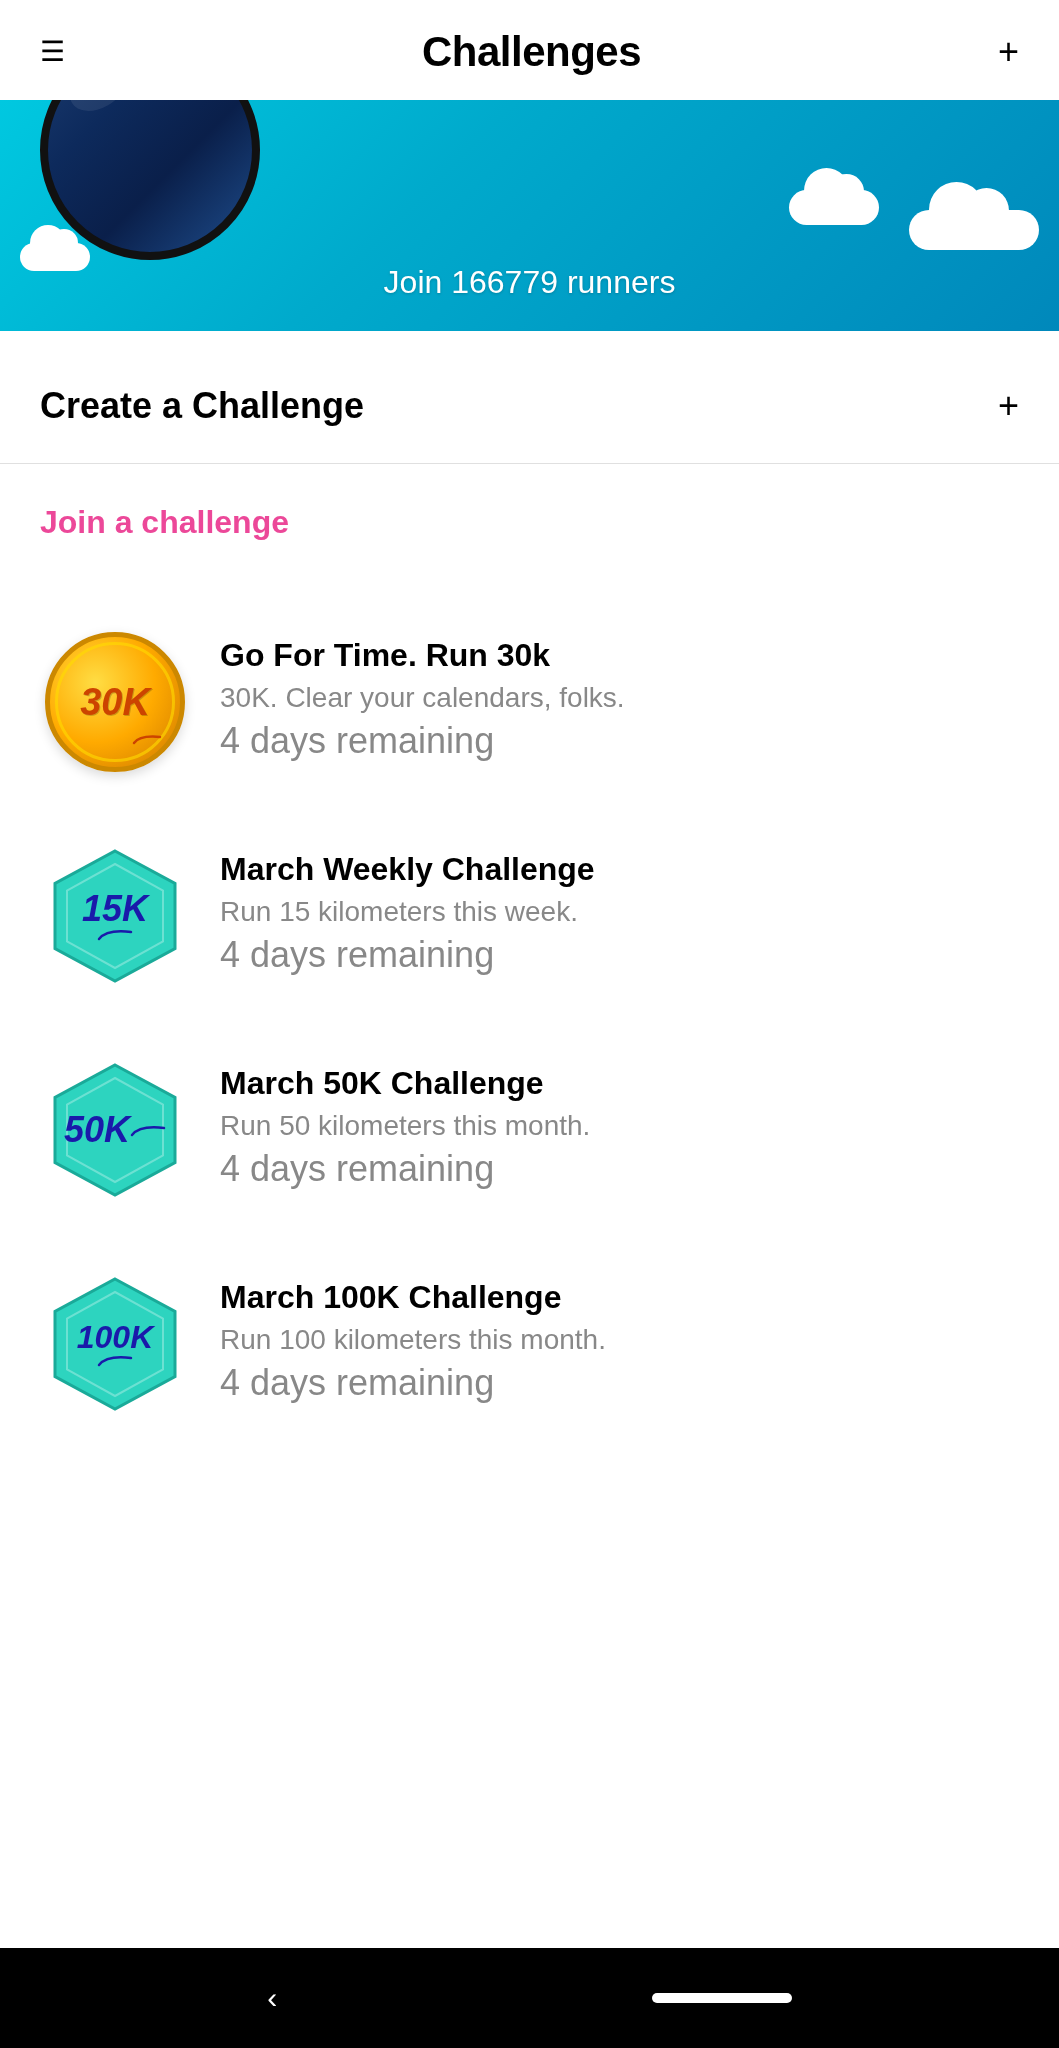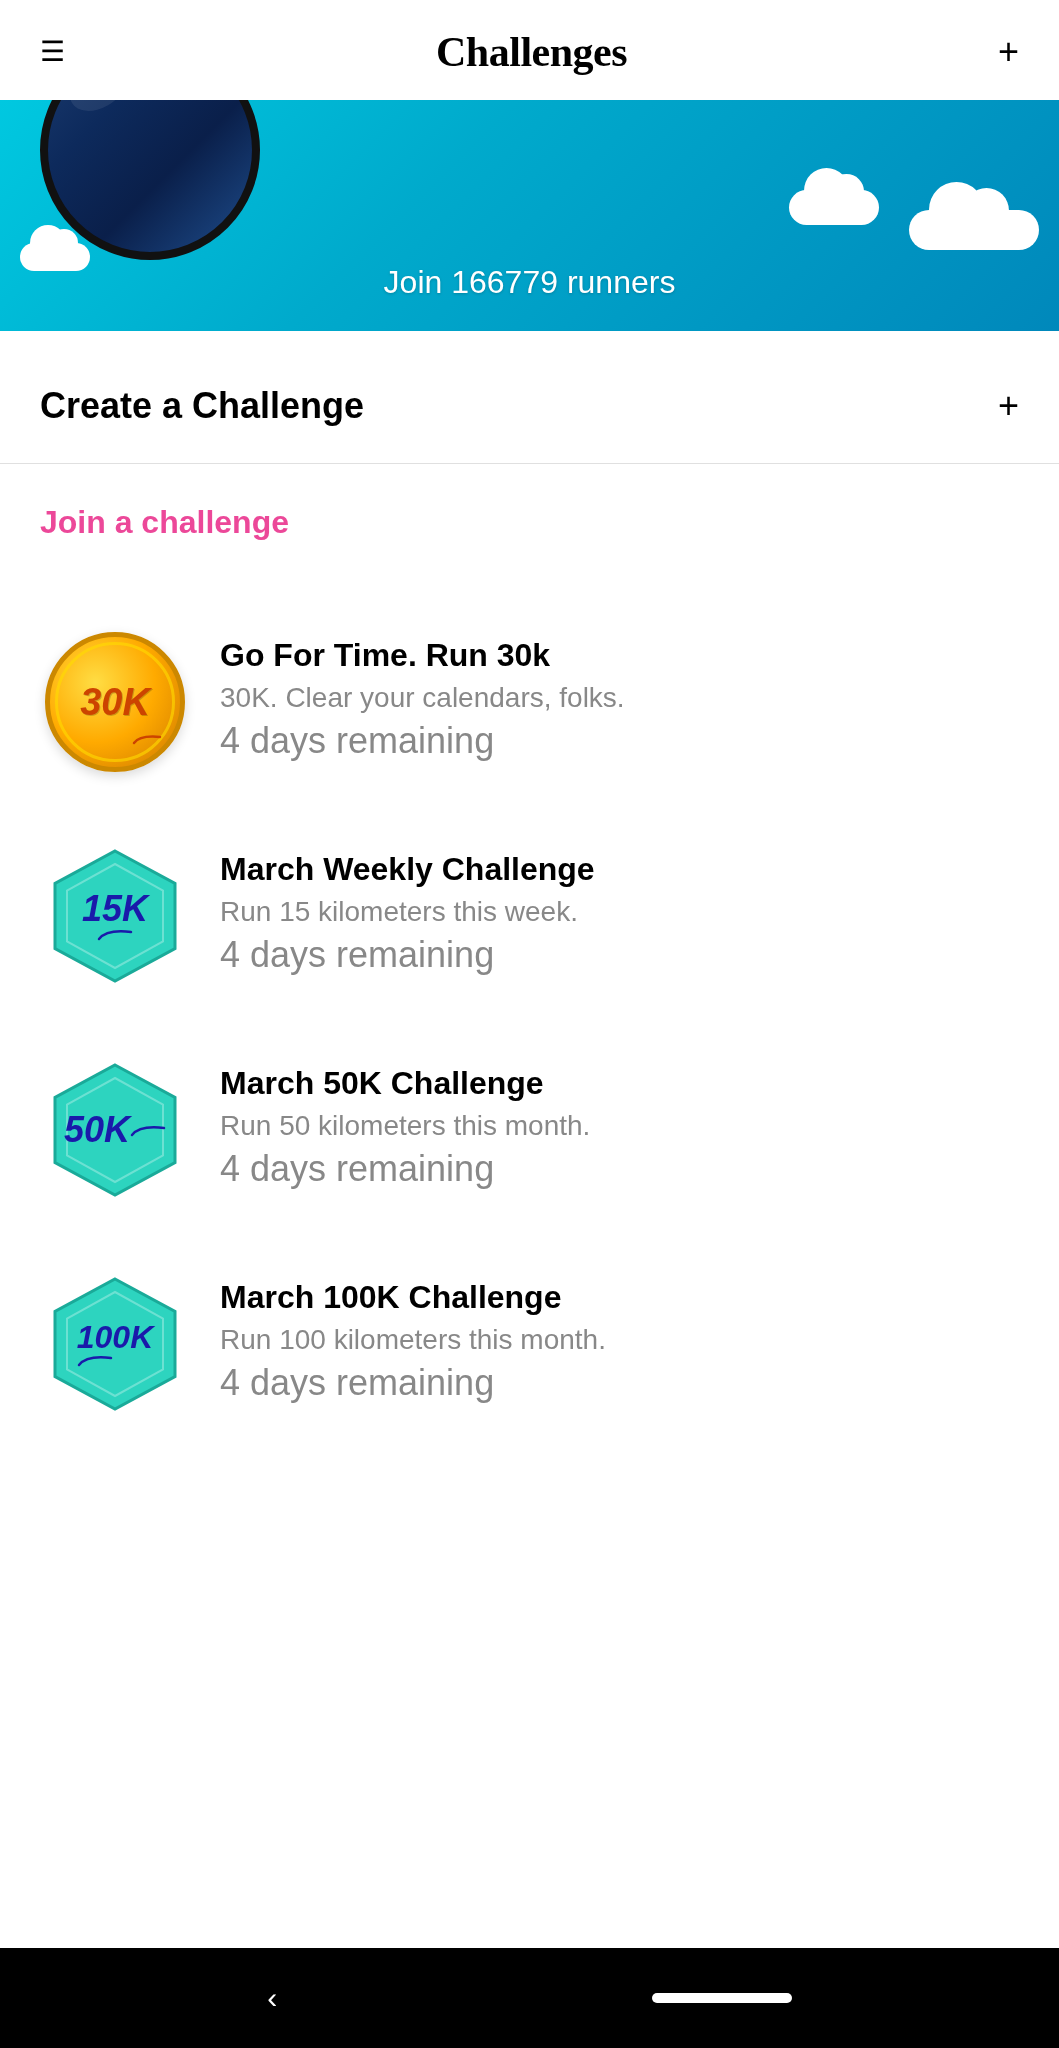--- a/index.html
+++ b/index.html
@@ -31,21 +31,20 @@
       font-size: 28px;
       line-height: 1;
       cursor: pointer;
     }
 
     .header-title {
       font-size: 42px;
       font-weight: 700;
       color: #000000;
       letter-spacing: -0.5px;
-      font-family: Liberation Serif, serif;
     }
 
     .header-add-icon {
       font-size: 36px;
       font-weight: 300;
       color: #000000;
       cursor: pointer;
       line-height: 1;
     }
 
@@ -442,21 +441,21 @@
       </div>
     </div>
 
     <div class="challenge-item">
       <div class="challenge-badge">
         <div class="hexagon-badge">
           <svg class="hex-svg" viewBox="0 0 140 140" xmlns="http://www.w3.org/2000/svg">
             <polygon points="70,5 130,37.5 130,102.5 70,135 10,102.5 10,37.5" fill="#2dd4bf" stroke="#1aaa99" stroke-width="3"></polygon>
             <polygon points="70,18 118,44.5 118,95.5 70,122 22,95.5 22,44.5" fill="none" stroke="rgba(255,255,255,0.3)" stroke-width="2"></polygon>
           </svg>
-          <div style="position:relative;z-index:2;display:flex;flex-direction:column;align-items:flex-start;">
+          <div style="position:relative;z-index:2;display:flex;flex-direction:column;align-items:center;">
             <span class="hex-text hex-text-100k">100K</span>
             <svg width="36" height="14" viewBox="0 0 36 14" fill="none" xmlns="http://www.w3.org/2000/svg">
               <path d="M2 12 Q10 2 34 5" stroke="#1a1aaa" stroke-width="2.5" fill="none" stroke-linecap="round"></path>
             </svg>
           </div>
         </div>
       </div>
       <div class="challenge-info">
         <span class="challenge-name">March 100K Challenge</span>
         <span class="challenge-desc">Run 100 kilometers this month.</span>

